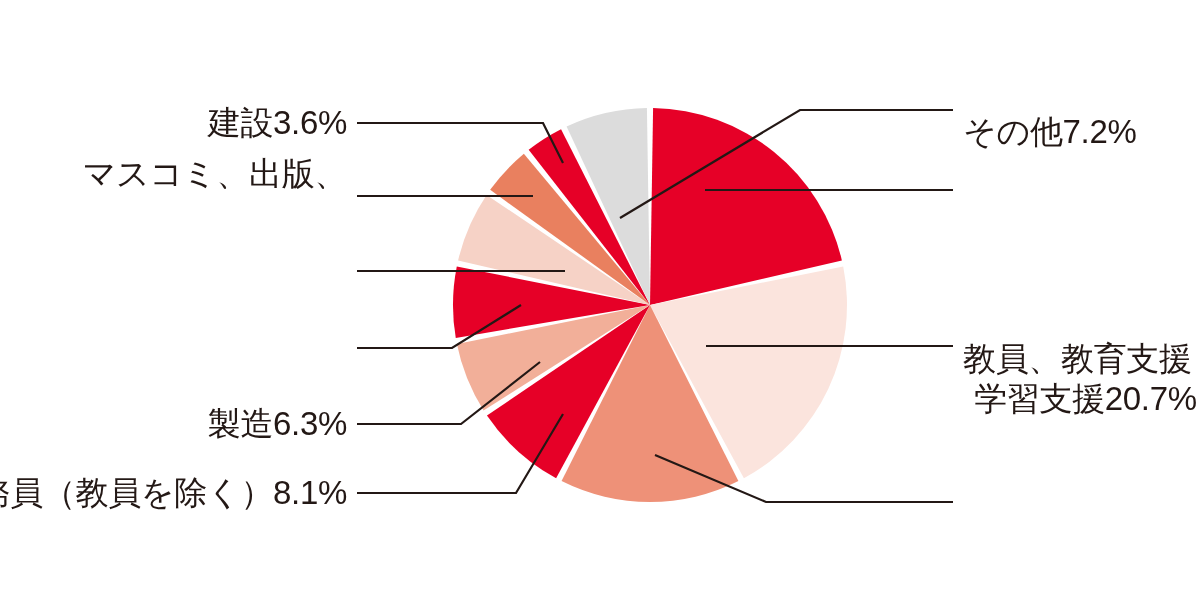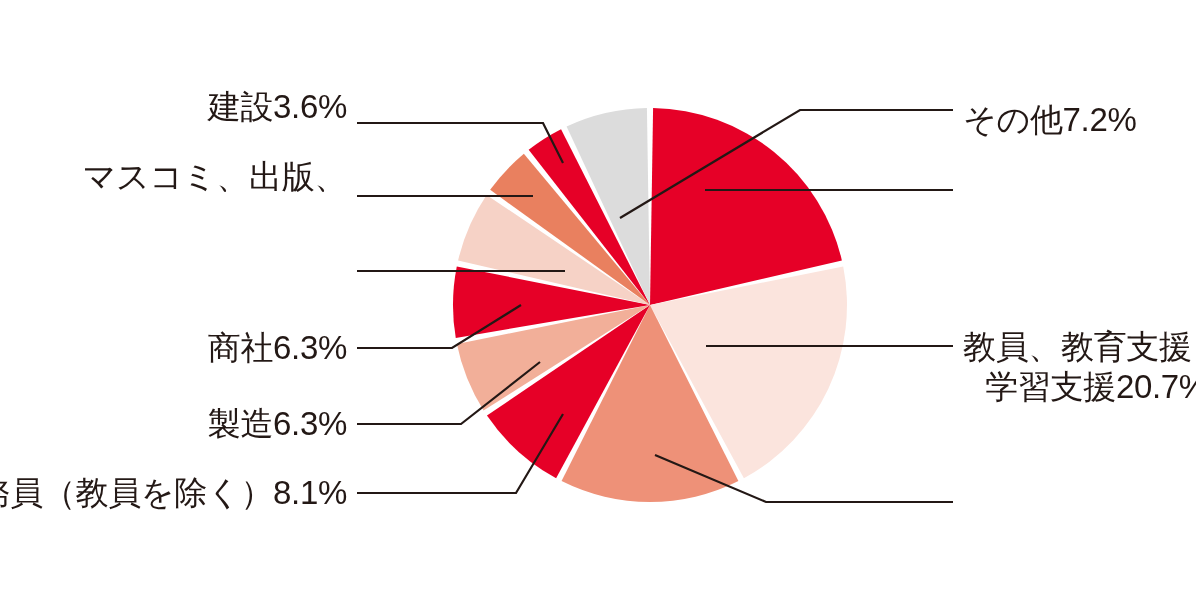--- a/index.html
+++ b/index.html
@@ -11,21 +11,21 @@
   #chart-root{position:absolute;left:0;top:0;width:1196px;height:606px;}
   svg{display:block;}
   .lbl{
     position:absolute;
     color:#231815;
     font-size:33px;
     line-height:1.17;
     letter-spacing:-0.01em;
     white-space:nowrap;
   }
-  .lbl.r{text-align:right;}
+  .lbl.r{text-align:center;margin-top:12px;}
   .lbl.l{text-align:right;}
   .two-line{line-height:1.20;}
 </style>
 </head>
 <body>
 
 <div id="chart-root">
 
   <svg width="1196" height="606" viewBox="0 0 1196 606" aria-hidden="true">
     <g id="slices">
@@ -57,32 +57,29 @@
       <path d="M 521,305 L 452,348 L 357,348"></path>
 
       <path d="M 565,271 L 357,271"></path>
 
       <path d="M 533,196 L 357,196"></path>
 
       <path d="M 563,163 L 543,123 L 357,123"></path>
     </g>
   </svg>
 
-  <div class="lbl l" style="right:849px;top:88px;">
+  <div class="lbl l" style="right:849px;top:104px;">
     <span>建設3.6%</span>
   </div>
 
-  <div class="lbl l two-line" style="right:849px;top:157px;">
+  <div class="lbl l two-line" style="right:849px;top:157px;font-family:Liberation Mono, monospace;">
     <div>マスコミ、出版、</div>
   </div>
 
 
-  <div class="lbl l" style="right:849px;top:329px;">
-    <span>商社6.3%</span>
-  </div>
 
   <div class="lbl l" style="right:849px;top:405px;">
     <span>製造6.3%</span>
   </div>
 
   <div class="lbl l" style="right:849px;top:474px;">
     <span>公務員（教員を除く）8.1%</span>
   </div>
 
   <div class="lbl r" style="left:963px;top:101px;">

